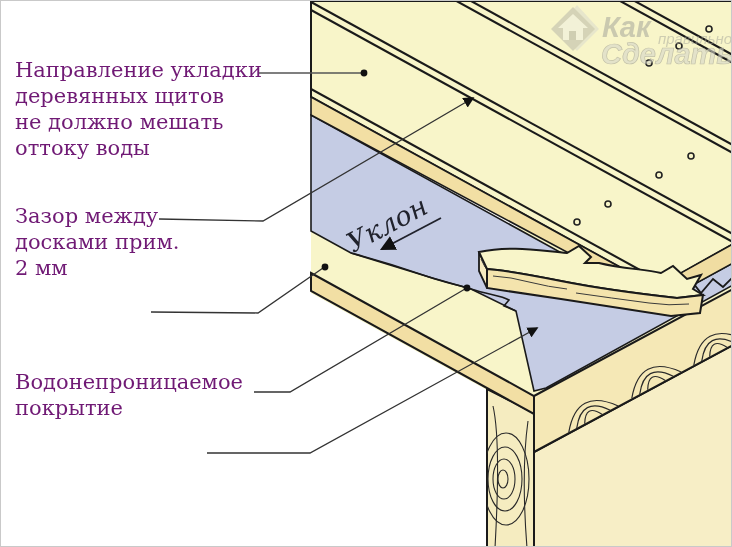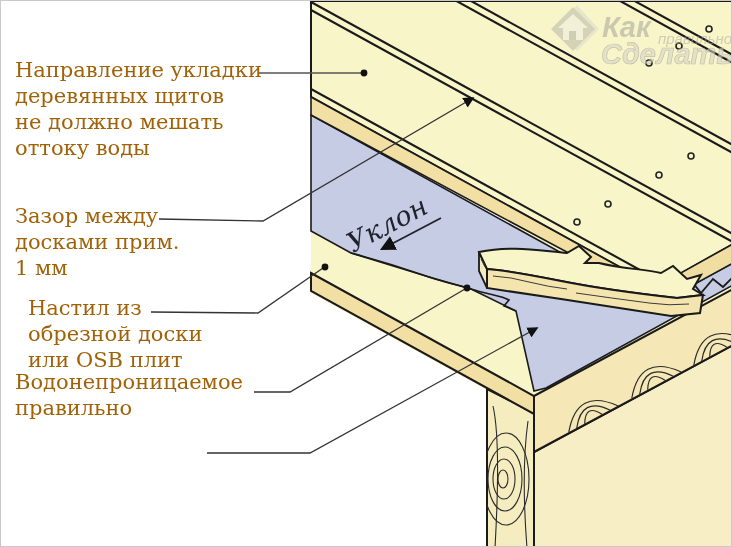--- a/index.html
+++ b/index.html
@@ -3,21 +3,21 @@
 <meta charset="utf-8">
 <style>
   html,body{margin:0;padding:0;background:#fff;}
   #stage{
     position:relative;width:732px;height:547px;background:#ffffff;
     border:1px solid #c9c9c9;box-sizing:border-box;overflow:hidden;
     font-family:"DejaVu Serif", serif;
   }
   #drawing{position:absolute;left:0;top:0;width:732px;height:547px;}
   .lbl{
-    position:absolute;color:#a16207;font-size:21px;line-height:1.24;
+    position:absolute;color:#701a75;font-size:21px;line-height:1.24;
     white-space:pre-line;letter-spacing:0;
   }
   .lbl-1{left:14px;top:56px;}
   .lbl-2{left:14px;top:202px;}
   .lbl-3{left:27px;top:294px;}
   .lbl-4{left:14px;top:368px;}
   .lbl-5{left:14px;top:430px;}
 </style>
 </head>
 <body>
@@ -174,20 +174,17 @@
       <text x="600" y="63" font-family="Liberation Sans, sans-serif" font-style="italic" font-weight="bold" font-size="29" fill="#d6d6ca" stroke="#9e9e92" stroke-width="0.7" opacity="0.6">Сделать</text>
     </g>
   </svg>
 
   <div class="lbl lbl-1">Направление укладки
 деревянных щитов
 не должно мешать
 оттоку воды</div>
   <div class="lbl lbl-2">Зазор между
 досками прим.
- 1 мм</div>
-  <div class="lbl lbl-3">Настил из
-обрезной доски
-или OSB плит</div>
+ 2 мм</div>
   <div class="lbl lbl-4">Водонепроницаемое
-правильно</div>
+покрытие</div>
 
 </div>
 
 </body></html>

